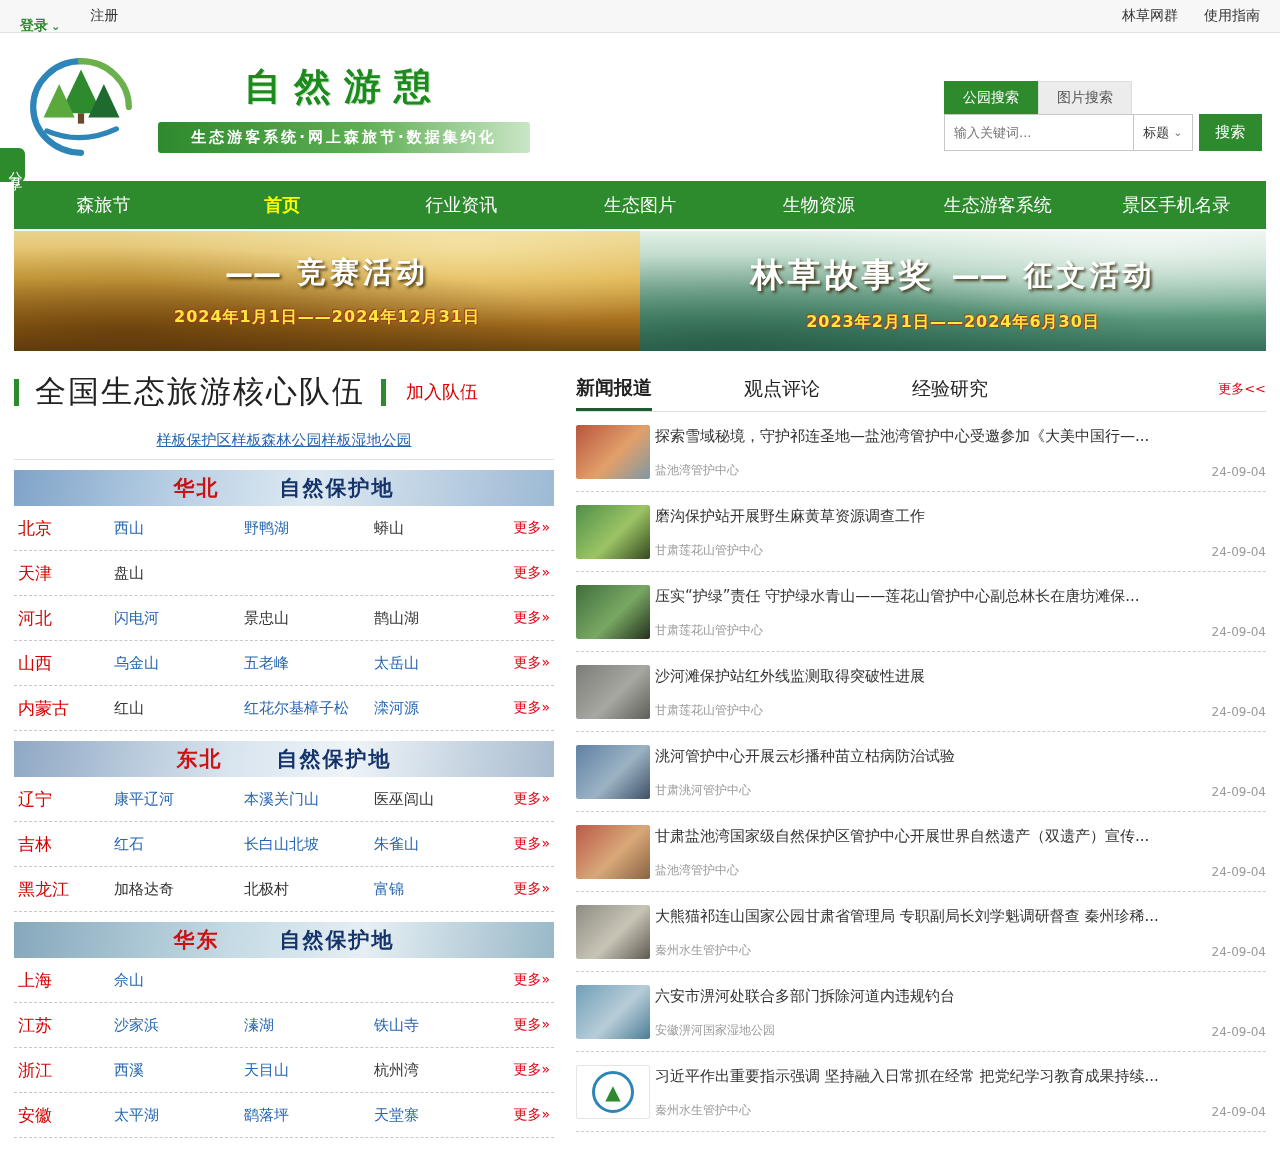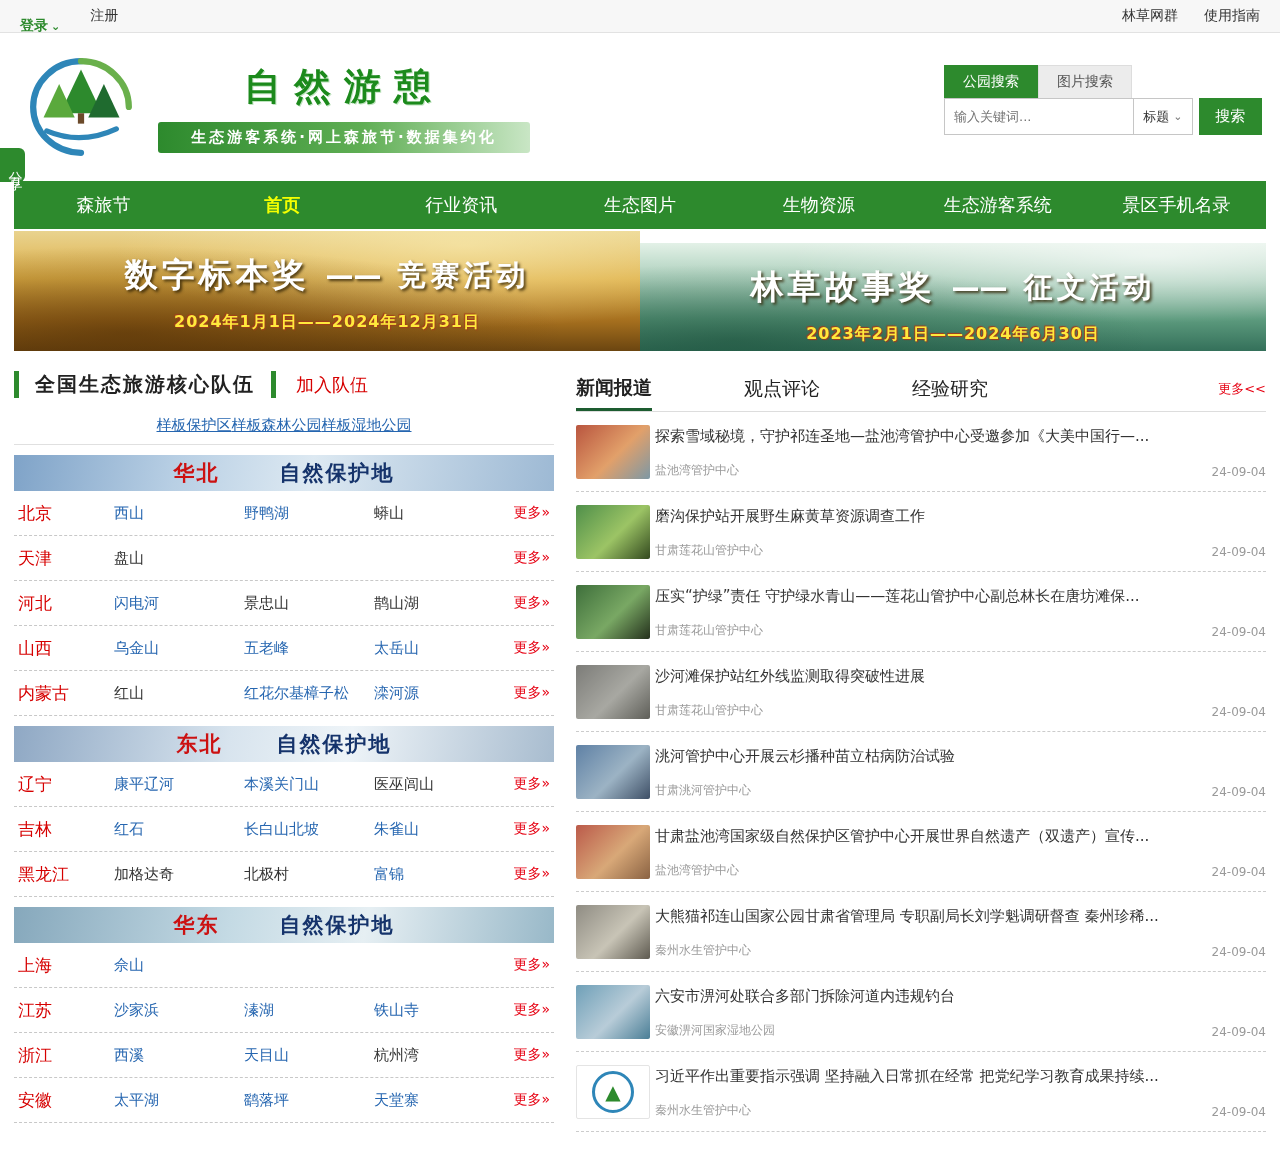--- a/index.html
+++ b/index.html
@@ -16,21 +16,21 @@
   .toplink{color:#333;cursor:pointer;}
 
   
   .header{height:148px;display:flex;align-items:center;padding:0 14px;position:relative;}
   .logo{width:118px;height:104px;flex:none;margin-left:8px;}
   .title-block{margin-left:18px;width:372px;}
   .site-title{font-size:37px;font-weight:bold;color:#1c8a1c;letter-spacing:13px;text-align:center;
     text-shadow:1px 1px 0 #bfe3bf;}
   .subtitle{margin-top:10px;background:linear-gradient(90deg,#2d8a2d 0%,#5fae54 55%,#c9e6c5 100%);
     color:#fff;font-size:15px;font-weight:bold;padding:6px 10px;border-radius:3px;letter-spacing:3px;text-align:center;}
-  .search-block{position:absolute;right:18px;top:32px;width:318px;}
+  .search-block{position:absolute;right:18px;top:48px;width:318px;}
   .search-tabs{display:flex;}
   .s-tab{padding:7px 18px;font-size:14px;background:#ececec;color:#555;border:1px solid #ddd;border-bottom:none;cursor:pointer;}
   .s-tab.active{background:#2d8a2d;color:#fff;border-color:#2d8a2d;}
   .search-row{display:flex;height:37px;}
   .search-input{flex:1;border:1px solid #c6c6c6;border-right:none;padding:0 9px;font-size:13px;color:#555;outline:none;
     font-family:"DejaVu Sans","Liberation Sans",sans-serif;}
   .field-select{width:60px;border:1px solid #c6c6c6;display:flex;align-items:center;justify-content:center;
     font-size:13px;color:#333;background:#fff;gap:4px;cursor:pointer;}
   .field-select .chev{color:#777;}
   .search-btn{width:64px;margin-left:6px;background:#2d8a2d;color:#fff;border:none;font-size:15px;cursor:pointer;
@@ -48,37 +48,37 @@
   
   .banner{height:120px;margin:2px 14px 0;display:flex;overflow:hidden;}
   .banner-half{width:50%;position:relative;cursor:pointer;}
   .banner-left{background:
     radial-gradient(ellipse at 18% 85%, rgba(80,45,5,.6), transparent 60%),
     radial-gradient(ellipse at 72% 12%, rgba(255,244,190,.55), transparent 55%),
     linear-gradient(180deg,#e9d38f 0%,#ddae45 40%,#a56f1e 75%,#6b4510 100%);}
   .banner-right{background:
     radial-gradient(ellipse at 82% 12%, rgba(255,255,255,.6), transparent 50%),
     radial-gradient(ellipse at 15% 90%, rgba(20,70,50,.5), transparent 55%),
-    linear-gradient(180deg,#e3f1e7 0%,#a8cdb9 35%,#5d9b7e 70%,#34705a 100%); margin-top: 12px;}
+    linear-gradient(180deg,#e3f1e7 0%,#a8cdb9 35%,#5d9b7e 70%,#34705a 100%);}
   .banner-title-row{display:flex;align-items:center;justify-content:center;gap:16px;margin-top:22px;}
   .banner-main{font-size:33px;font-weight:bold;color:#fff;text-shadow:2px 2px 3px rgba(50,35,5,.85);letter-spacing:4px;}
   .banner-dash{font-size:28px;font-weight:bold;color:#fff;text-shadow:2px 2px 3px rgba(50,35,5,.85);}
   .banner-sub{font-size:29px;font-weight:bold;color:#fff;text-shadow:2px 2px 3px rgba(50,35,5,.85);letter-spacing:4px;}
   .banner-date{text-align:center;margin-top:14px;font-size:16px;font-weight:bold;color:#ffe93c;
     text-shadow:1px 1px 1px #a23b1c, -1px -1px 1px #a23b1c;letter-spacing:1px;}
 
   
   .main{display:flex;margin:16px 14px 0;gap:22px;}
   .left-panel{width:540px;flex:none;}
   .right-panel{flex:1;min-width:0;}
 
   
   .lp-header{display:flex;align-items:center;gap:16px;padding:4px 0 12px;}
   .green-bar{width:5px;height:27px;background:#2d8a2d;flex:none;}
-  .lp-title{font-size:20px;font-weight:bold;color:#222;letter-spacing:2px;cursor:default;}
+  .lp-title{font-size:31px;font-weight:normal;color:#222;letter-spacing:2px;cursor:default;}
   .join-link{font-size:18px;color:#d60000;cursor:pointer;margin-left:4px;}
   .lp-tabs{display:flex;justify-content:center;border-bottom:1px solid #e0e0e0;padding:6px 0 9px;}
   .lp-tab{color:#2666b0;font-size:15px;text-decoration:underline;cursor:pointer;}
   .section-banner{height:36px;margin-top:10px;display:flex;align-items:center;justify-content:center;gap:14px;
     font-weight:bold;font-size:21px;}
   .sec-0{background:linear-gradient(100deg,#7fa3c8 0%,#b8cfe4 30%,#dde9f2 55%,#9db9d4 100%);}
   .sec-1{background:linear-gradient(100deg,#8fa8c4 0%,#d8e4ee 40%,#eef4f8 62%,#a8bccf 100%);gap:8px;}
   .sec-2{background:linear-gradient(100deg,#86a8bc 0%,#c4dae4 40%,#e6eff3 65%,#98b8c8 100%);}
   .region-name{color:#cc1111;letter-spacing:2px;}
   .region-suffix{color:#15336b;letter-spacing:2px;margin-left:46px;}
@@ -170,21 +170,20 @@
   <div class="nav-item">行业资讯</div>
   <div class="nav-item">生态图片</div>
   <div class="nav-item">生物资源</div>
   <div class="nav-item">生态游客系统</div>
   <div class="nav-item">景区手机名录</div>
 </div>
 
 <div class="banner">
   <div class="banner-half banner-left">
     <div class="banner-title-row">
-      <span class="banner-main">数字标本奖</span>
       <span class="banner-dash">——</span>
       <span class="banner-sub">竞赛活动</span>
     </div>
     <div class="banner-date">2024年1月1日——2024年12月31日</div>
   </div>
   <div class="banner-half banner-right">
     <div class="banner-title-row">
       <span class="banner-main">林草故事奖</span>
       <span class="banner-dash">——</span>
       <span class="banner-sub">征文活动</span>

